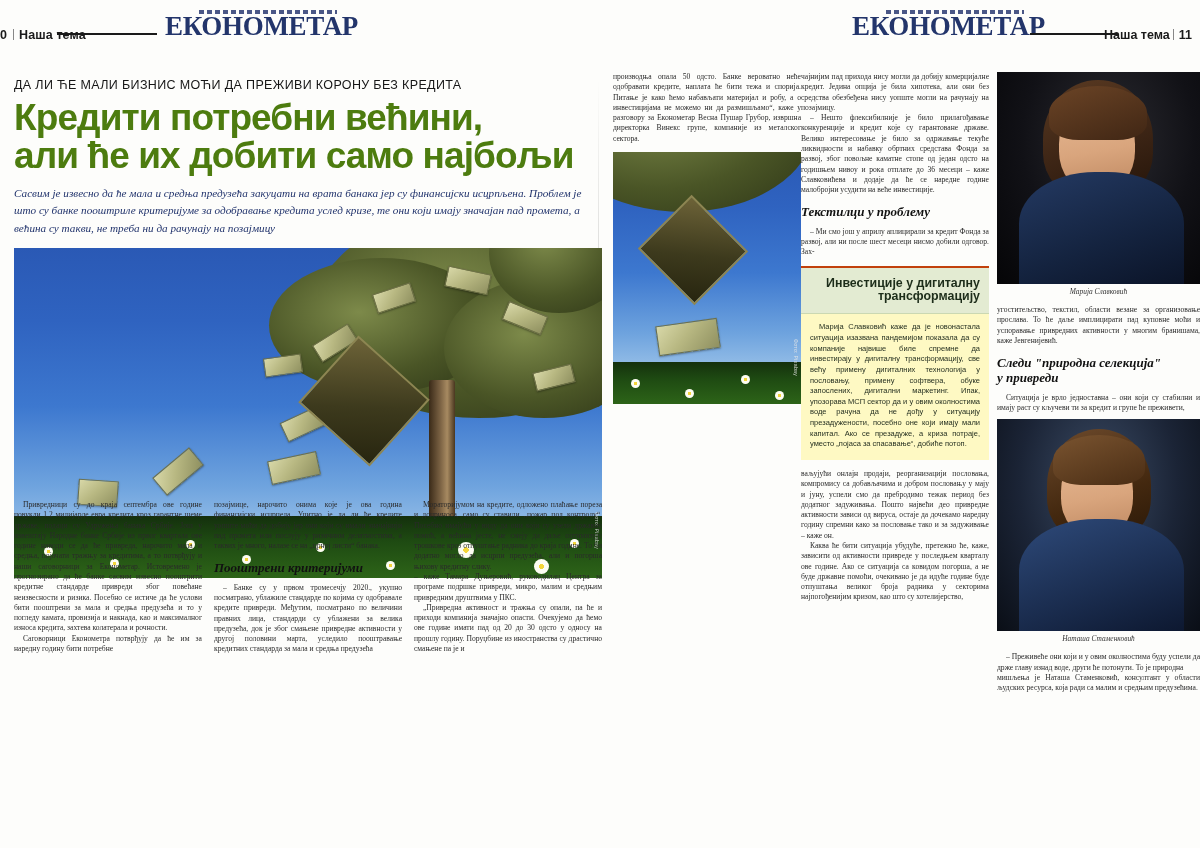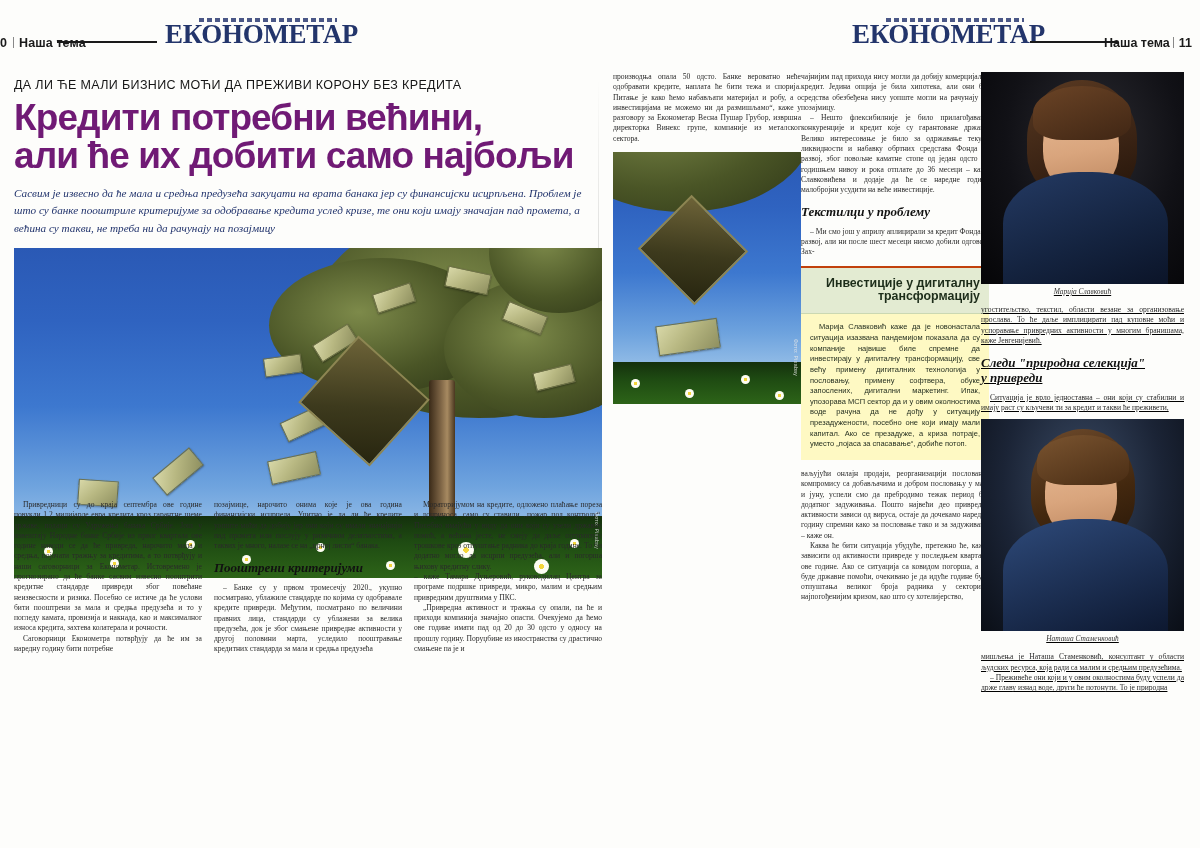--- a/index.html
+++ b/index.html
@@ -16,21 +16,21 @@
   .page {
     width: 1200px;
     height: 848px;
     position: relative;
     background: #fdfdfb;
   }
 
   
   .masthead {
     position: absolute;
-    top: 8px; left: 0;
+    top: 0; left: 0;
     width: 1200px;
     height: 52px;
   }
 
   .mh-left-label {
     position: absolute;
     left: 0px; top: 28px;
     font-family: "Liberation Sans", sans-serif;
     font-weight: bold;
     font-size: 12.5px;
@@ -120,21 +120,21 @@
     letter-spacing: 0.35px;
     margin-bottom: 7px;
     white-space: nowrap;
   }
 
   .headline {
     font-family: "Liberation Sans", sans-serif;
     font-weight: bold;
     font-size: 37px;
     line-height: 1.02;
-    color: #701a75;
+    color: #4d7c0f;
     letter-spacing: -0.9px;
     margin-bottom: 11px;
   }
   .headline .l2 { display: block; }
 
   .standfirst {
     font-family: "Liberation Serif", serif;
     font-style: italic;
     font-size: 11.2px;
     line-height: 1.52;
@@ -226,21 +226,21 @@
     width: 595px;
     height: 770px;
   }
   .rp-col {
     position: absolute;
     top: 0;
     width: 188px;
   }
   .rp-c1 { left: 8px; }
   .rp-c2 { left: 196px; }
-  .rp-c3 { left: 376px; width: 203px; text-decoration: underline; }
+  .rp-c3 { left: 392px; width: 203px; }
 
   
   .bodytext {
     font-family: "Liberation Serif", serif;
     font-size: 7.6px;
     line-height: 1.355;
     color: #2a2a2a;
     text-align: justify;
     text-indent: 9px;
     hyphens: auto;
@@ -509,32 +509,32 @@
         <div class="caption">Марија Славковић</div>
       </div>
 
       <p class="bodytext noind">угоститељство, текстил, области везане за организовање прослава. То ће даље имплицирати пад куповне моћи и успоравање привредних активности у многим бранишама, каже Јевгенијевић.</p>
 
       <h3 class="subhead">
         <span>Следи "природна селекција"</span><br>
         <span>у привреди</span>
       </h3>
 
-      <p class="bodytext">Ситуација је врло једноставна – они који су стабилни и имају раст су кључеви ти за кредит и такви ће преживети,</p>
+      <p class="bodytext">Ситуација је врло једноставна – они који су стабилни и имају раст су кључеви ти за кредит и групе ће преживети,</p>
 
       <div class="portrait-wrap" style="margin-top:6px;">
         <div class="portrait p2">
           <div class="pbg pbg2"></div>
           <div class="hair" style="left:50px; top:10px; width:104px; height:112px; background:linear-gradient(160deg,#6d4a2c 0%,#43280f 60%,#2a1808 100%);"></div>
           <div class="neck"></div>
           <div class="face" style="left:64px; top:30px; width:72px; height:88px;"></div>
           <div class="hair-front" style="left:56px; top:16px; width:92px; height:50px; background:linear-gradient(160deg,#7a5430 0%,#4a2d14 100%);"></div>
           <div class="body-shape body-blue"></div>
         </div>
         <div class="caption">Наташа Стаменковић</div>
       </div>
 
+      <p class="bodytext">– Преживеће они који и у овим околностима буду успели да држе главу изнад воде, други ће потонути. То је природна</p>
       <p class="bodytext noind">мишљења је Наташа Стаменковић, консултант у области људских ресурса, која ради са малим и средњим предузећима.</p>
-      <p class="bodytext">– Преживеће они који и у овим околностима буду успели да држе главу изнад воде, други ће потонути. То је природна</p>
     </div>
   </div>
 
 </div>
 
 </body></html>

